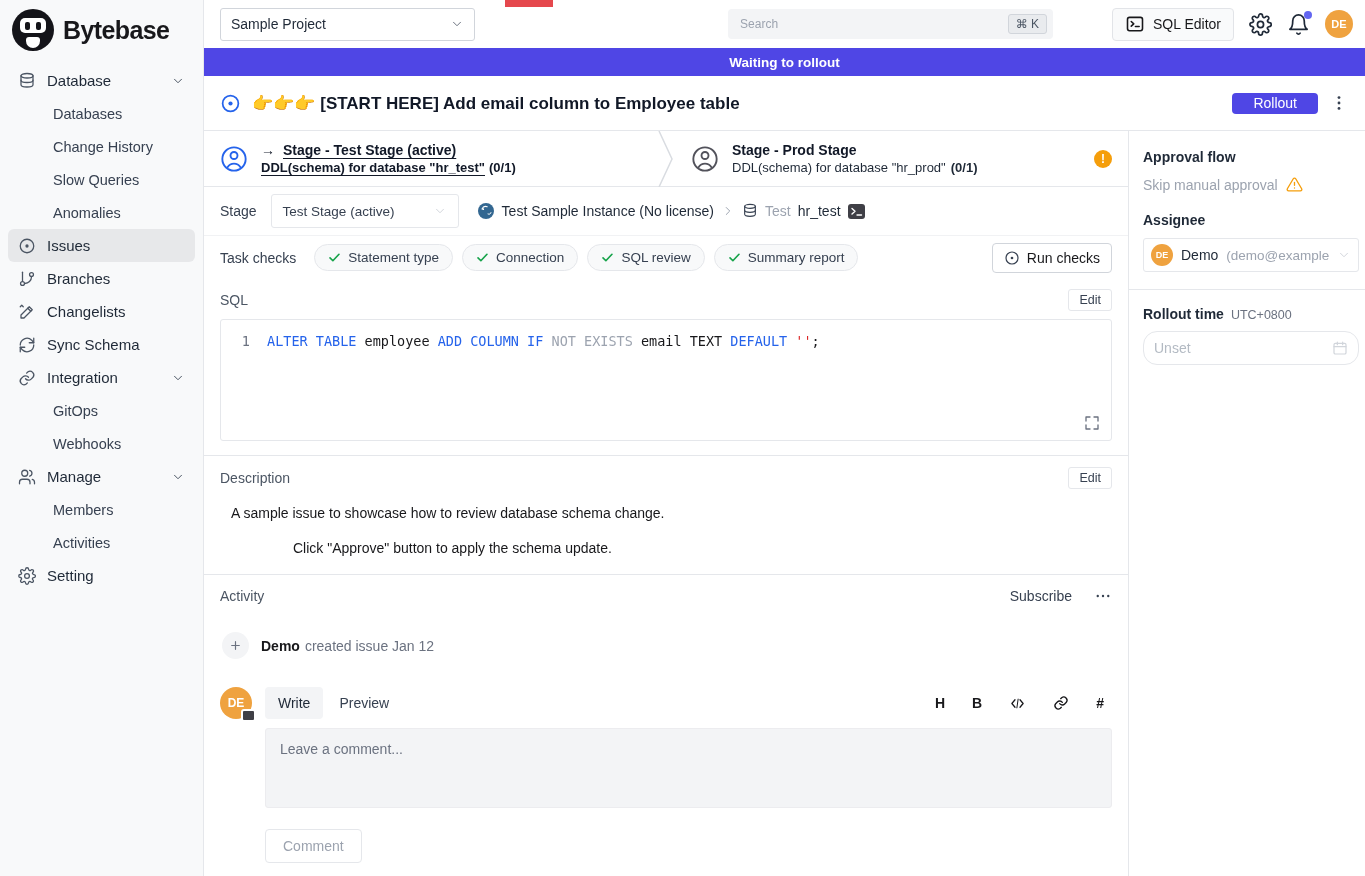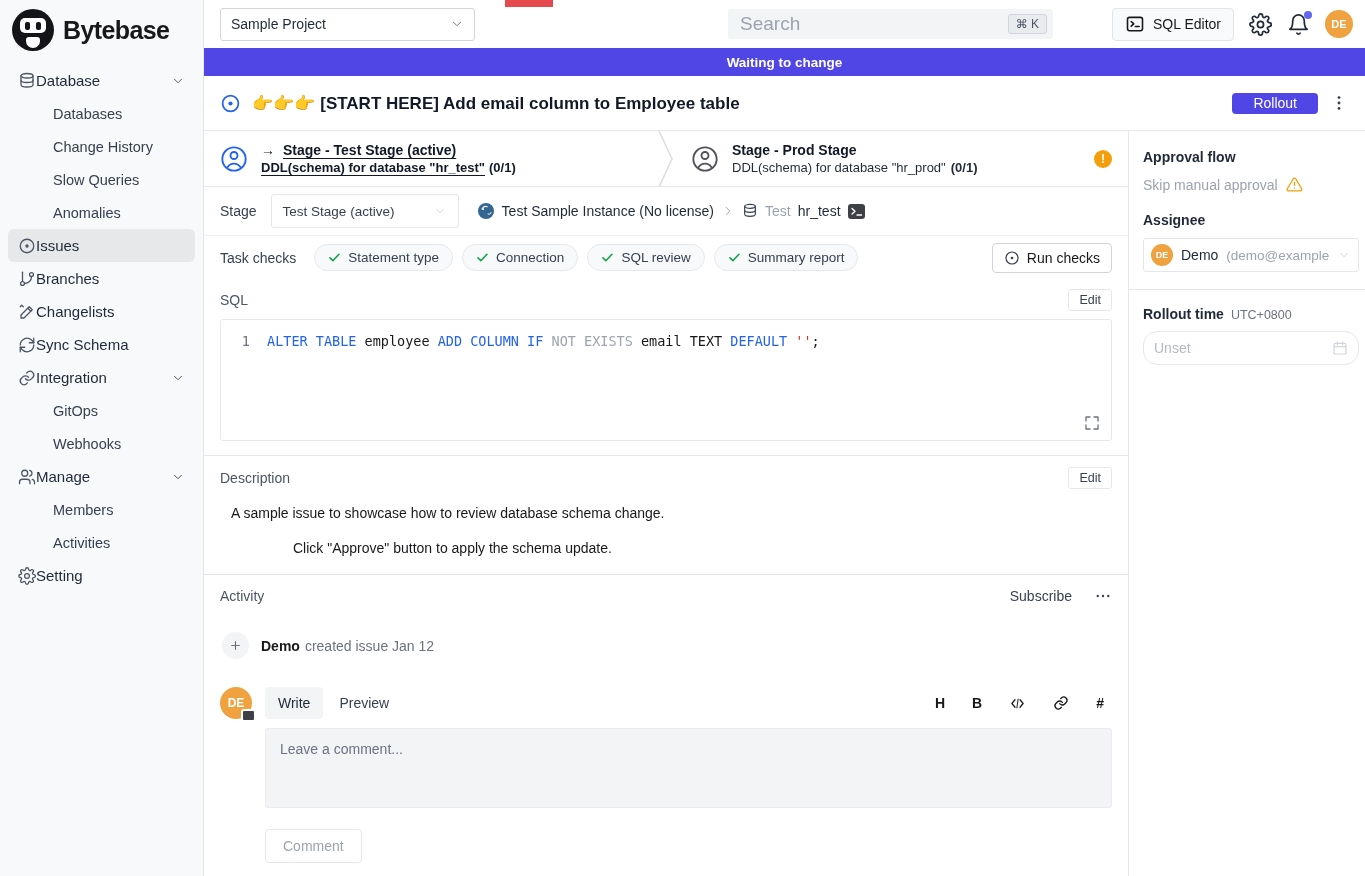--- a/index.html
+++ b/index.html
@@ -10,36 +10,36 @@
   
   .sidebar { width:204px; flex-shrink:0; background:#f8f9fa; border-right:1px solid #e5e7eb; }
   .logo-row { height:60px; display:flex; align-items:center; padding:0 12px; gap:9px; }
   .logo-mark { width:42px; height:42px; border-radius:50%; background:#141419; position:relative; flex-shrink:0; overflow:hidden; }
   .logo-face { position:absolute; top:9px; left:8px; width:26px; height:15px; background:#fff; border-radius:5px; }
   .logo-face:before, .logo-face:after { content:""; position:absolute; top:4px; width:5px; height:8px; background:#141419; border-radius:2px; }
   .logo-face:before { left:5px; } .logo-face:after { right:5px; }
   .logo-chin { position:absolute; bottom:3px; left:14px; width:14px; height:11px; background:#fff; border-radius:3px 3px 7px 7px; }
   .brand-name { font-size:25px; font-weight:800; color:#18181b; letter-spacing:-0.6px; }
   .nav { padding:4px 8px; }
-  .nav-item { display:flex; align-items:center; height:33px; padding:0 10px; border-radius:6px; font-size:15px; color:#1f2937; cursor:pointer; }
+  .nav-item { display:flex; align-items:center; gap:11px; height:33px; padding:0 10px; border-radius:6px; font-size:15px; color:#1f2937; cursor:pointer; }
   .nav-item.sub { padding-left:45px; font-size:14.5px; color:#374151; }
   .nav-item.active { background:#e7e8ea; }
   .nav-item .chev { margin-left:auto; }
   .ic { width:18px; height:18px; stroke:#4b5563; fill:none; stroke-width:1.7; stroke-linecap:round; stroke-linejoin:round; flex-shrink:0; }
   .ic.sm { width:14px; height:14px; }
 
   
   .main { flex:1; display:flex; flex-direction:column; min-width:0; }
 
   .topbar { height:48px; display:flex; align-items:center; padding:0 12px 0 16px; }
   .project-select { width:255px; height:33px; border:1px solid #d1d5db; border-radius:3px; background:#fff; display:flex; align-items:center; padding:0 10px; font-size:14px; color:#1f2937; cursor:pointer; }
   .project-select .chev { margin-left:auto; }
   .topbar-right { margin-left:auto; display:flex; align-items:center; gap:15px; }
   .search { width:325px; height:30px; background:#f3f4f6; border-radius:4px; display:flex; align-items:center; padding:0 6px 0 12px; }
-  .search input { border:none; outline:none; background:transparent; flex:1; font-size:19px; font-family:inherit; color:#374151; }
+  .search input { border:none; outline:none; background:transparent; flex:1; font-size:12px; font-family:inherit; color:#374151; }
   .search input::placeholder { color:#9ca3af; }
   .kbd { background:#e9ebee; border:1px solid #d1d5db; border-radius:3px; padding:2px 7px; font-size:12px; color:#4b5563; }
   .sql-editor-btn { height:33px; border:1px solid #e2e4e8; background:#f9fafb; border-radius:4px; display:flex; align-items:center; gap:8px; padding:0 12px; font-size:14px; font-weight:500; color:#18181b; cursor:pointer;margin-left:44px; }
   .icon-btn { background:none; border:none; cursor:pointer; position:relative; display:flex; }
   .dot { position:absolute; top:-2px; right:-2px; width:8px; height:8px; border-radius:50%; background:#6366f1; }
   .avatar { width:28px; height:28px; border-radius:50%; color:#fff; font-size:11px; font-weight:700; display:flex; align-items:center; justify-content:center; flex-shrink:0; }
 
   .banner { height:28px; color:#fff; font-weight:700; font-size:13.5px; display:flex; align-items:center; justify-content:center; }
 
   .issue-header { height:55px; display:flex; align-items:center; gap:11px; padding:0 16px; border-bottom:1px solid #e5e7eb; }
@@ -286,21 +286,21 @@
           <svg width="23" height="23" viewBox="0 0 24 24" fill="none" stroke="#1f2937" stroke-width="1.8" stroke-linecap="round" stroke-linejoin="round">
               <path d="M18 8a6 6 0 0 0-12 0c0 7-3 9-3 9h18s-3-2-3-9"></path>
               <path d="M13.7 21a2 2 0 0 1-3.4 0"></path>
             </svg>
           <span class="dot"></span>
         </button>
         <span class="avatar js-avatar" style="background: rgb(239, 162, 63);">DE</span>
       </div>
     </header>
 
-    <div class="banner js-accent-bg" style="background: rgb(79, 70, 229);">Waiting to change</div>
+    <div class="banner js-accent-bg" style="background: rgb(79, 70, 229);">Waiting to rollout</div>
 
     <div class="issue-header">
       <svg width="21" height="21" viewBox="0 0 24 24" fill="none" stroke="#2563eb" stroke-width="2">
           <circle cx="12" cy="12" r="9"></circle>
           <circle cx="12" cy="12" r="2.4" fill="#2563eb" stroke="none"></circle>
         </svg>
       <h1 class="issue-title">👉👉👉 [START HERE] Add email column to Employee table</h1>
       <button class="rollout-btn js-accent-bg" style="background: rgb(79, 70, 229);">Rollout</button>
       <svg width="20" height="20" viewBox="0 0 24 24" fill="#374151" style="cursor:pointer">
           <circle cx="12" cy="5.5" r="1.7"></circle>

